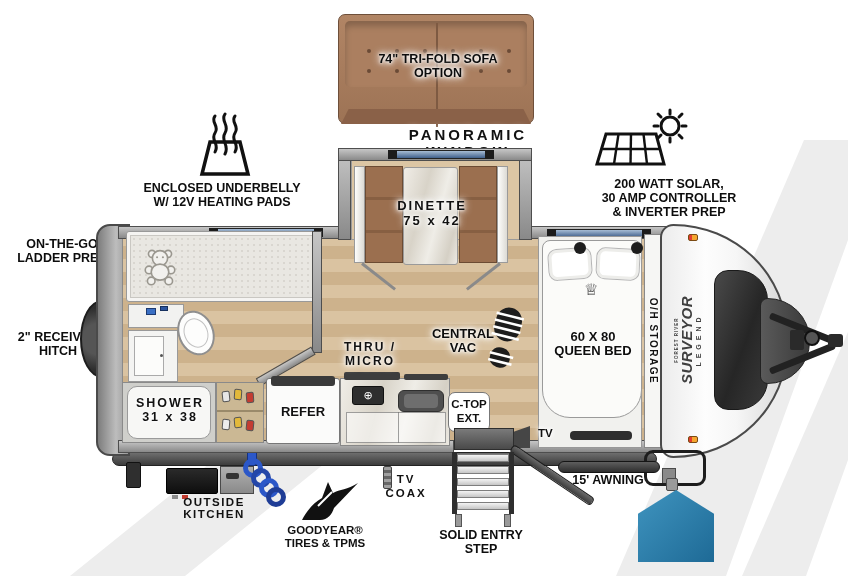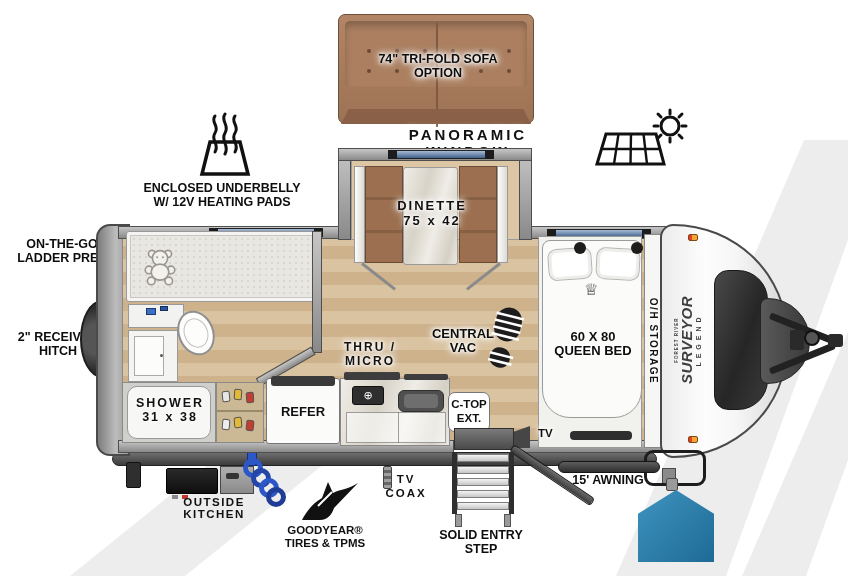--- a/index.html
+++ b/index.html
@@ -77,20 +77,25 @@
         <line x1="85" y1="11" x2="88" y2="8"></line>
     </g>
     <polygon points="12,28 62,28 70,58 3,58" fill="#fff" stroke="#111" stroke-width="3"></polygon>
     <g stroke="#111" stroke-width="2.4">
       <line x1="24.5" y1="28" x2="20" y2="58"></line>
       <line x1="37" y1="28" x2="36.5" y2="58"></line>
       <line x1="49.5" y1="28" x2="53" y2="58"></line>
       <line x1="8.5" y1="43" x2="66" y2="43"></line>
     </g>
   </svg>
+  <div class="a ctr" style="left:580px;top:177px;width:178px;">
+    <div class="lbl">200 WATT SOLAR,</div>
+    <div class="lbl">30 AMP CONTROLLER</div>
+    <div class="lbl">&amp; INVERTER PREP</div>
+  </div>
 
   <div class="a ctr" style="left:8px;top:237px;width:108px;">
     <div class="lbl">ON-THE-GO</div>
     <div class="lbl">LADDER PREP</div>
   </div>
   <div class="a ctr" style="left:8px;top:330px;width:100px;">
     <div class="lbl">2" RECEIVER</div>
     <div class="lbl">HITCH</div>
   </div>
 

